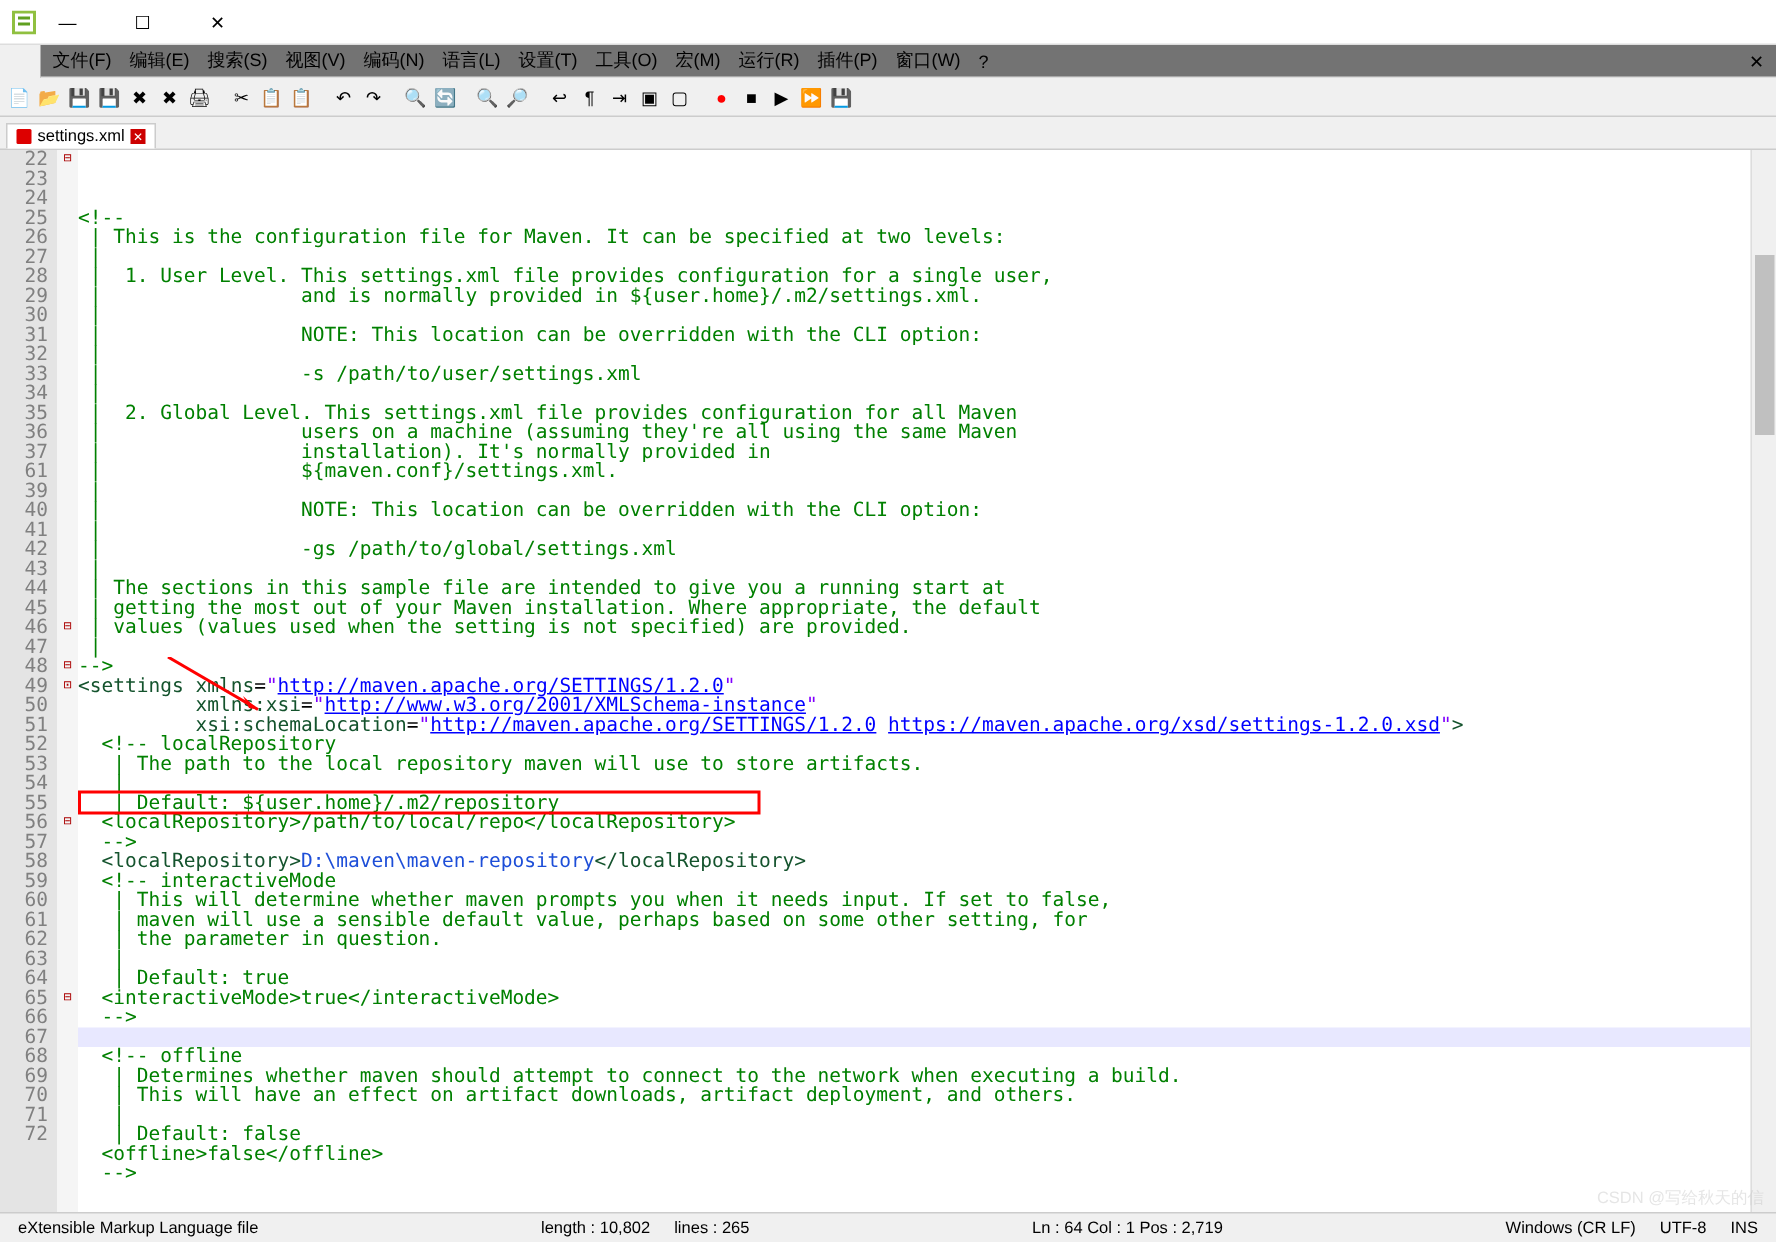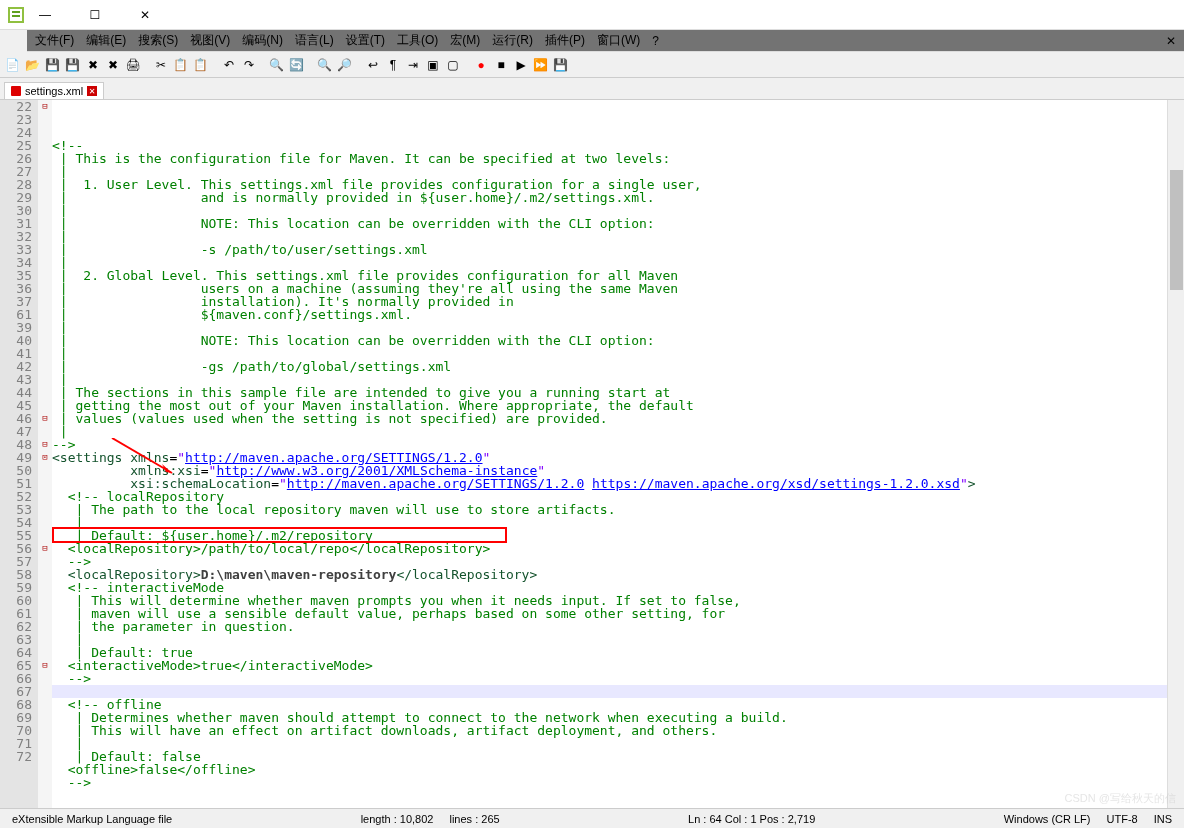--- a/index.html
+++ b/index.html
@@ -24,21 +24,21 @@
 .fold { width: 14px; background: #f5f5f5; line-height: 13px; }
 .fold div { height: 13px; text-align: center; font-size: 9px; color: #808080; cursor: pointer; }
 .code { flex: 1; line-height: 13px; white-space: pre; overflow: hidden; position: relative; }
 .code .ln { height: 13px; }
 .code .hl { background: #e8e8ff; }
 .c-com { color: #008000; }
 .c-tag { color: #14532d; }
 .c-attr { color: #14532d; }
 .c-str { color: #8000ff; }
 .c-str a { color: #0000ff; text-decoration: underline; }
-.c-txt { color: #404040; font-weight: bold; }
+.c-txt { color: #1d4ed8; font-weight: normal; }
 .redbox { position: absolute; border: 2px solid red; pointer-events: none; }
 .arrow { position: absolute; pointer-events: none; }
 .scrollbar { width: 17px; background: #f0f0f0; border-left: 1px solid #ddd; position: relative; }
 .scroll-thumb { position: absolute; left: 2px; width: 13px; background: #c0c0c0; }
 .statusbar { height: 20px; background: #f0f0f0; border-top: 1px solid #ccc; display: flex; align-items: center; font-size: 11px; padding: 0 4px; }
 .sb-sec { padding: 0 8px; }
 .sb-spacer { flex: 1; }
 .watermark { position: absolute; bottom: 22px; right: 8px; color: #ccc; font-size: 11px; opacity: 0.5; }
 </style>
 </head>

